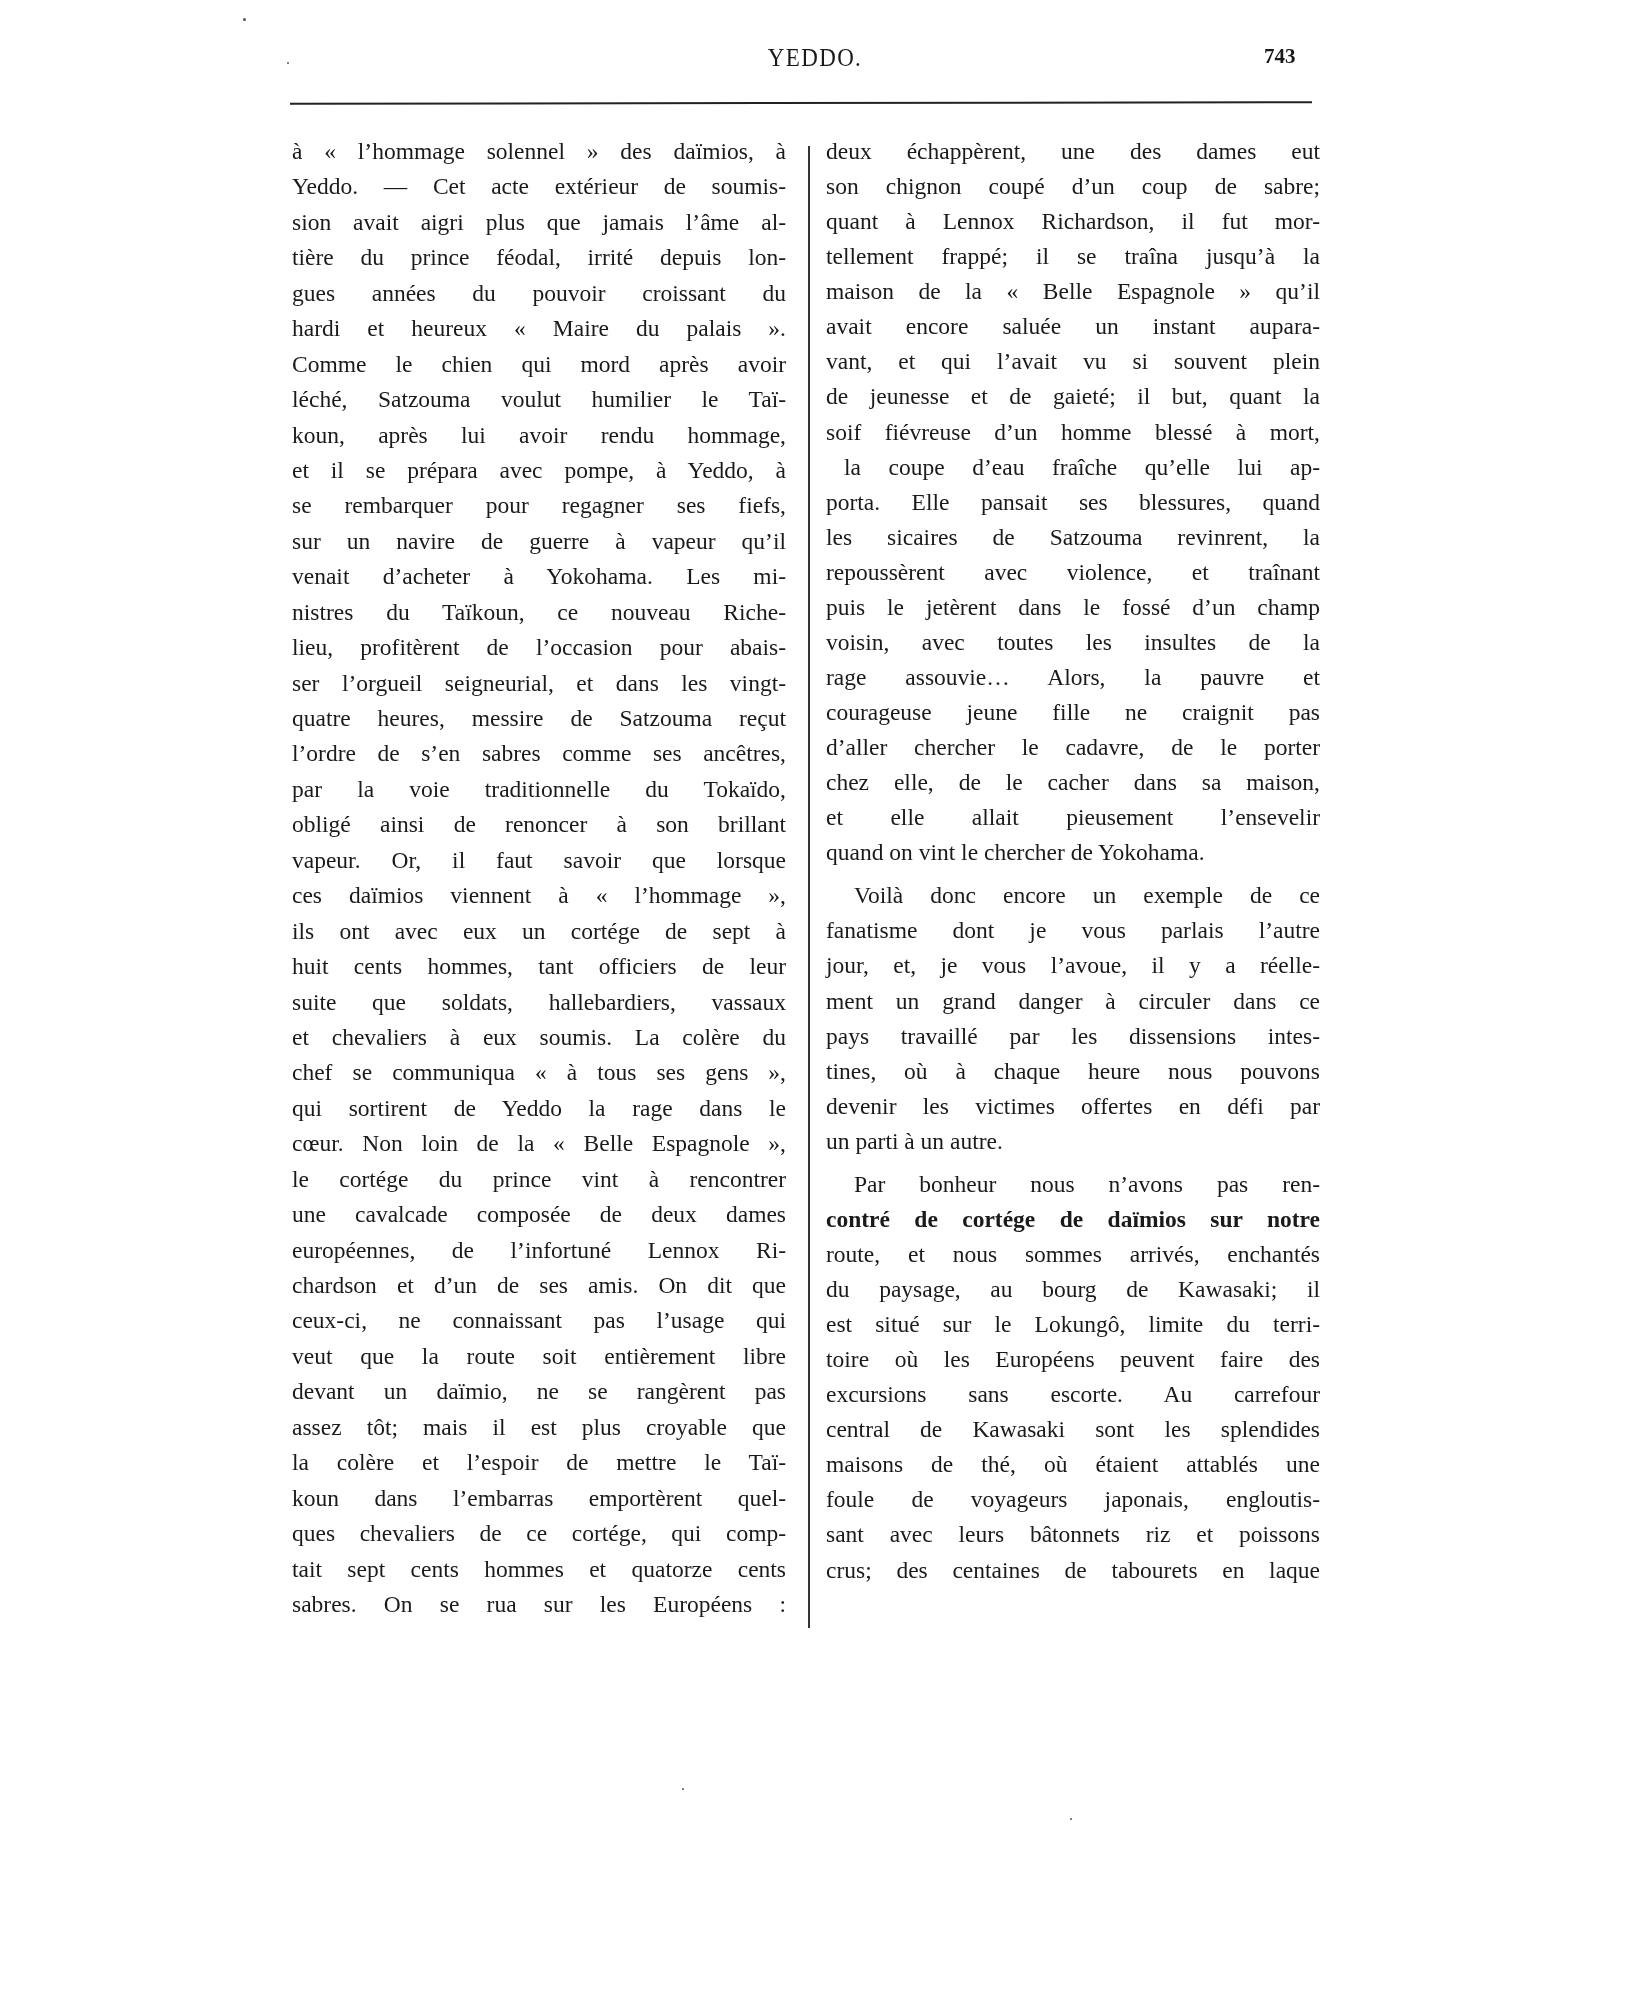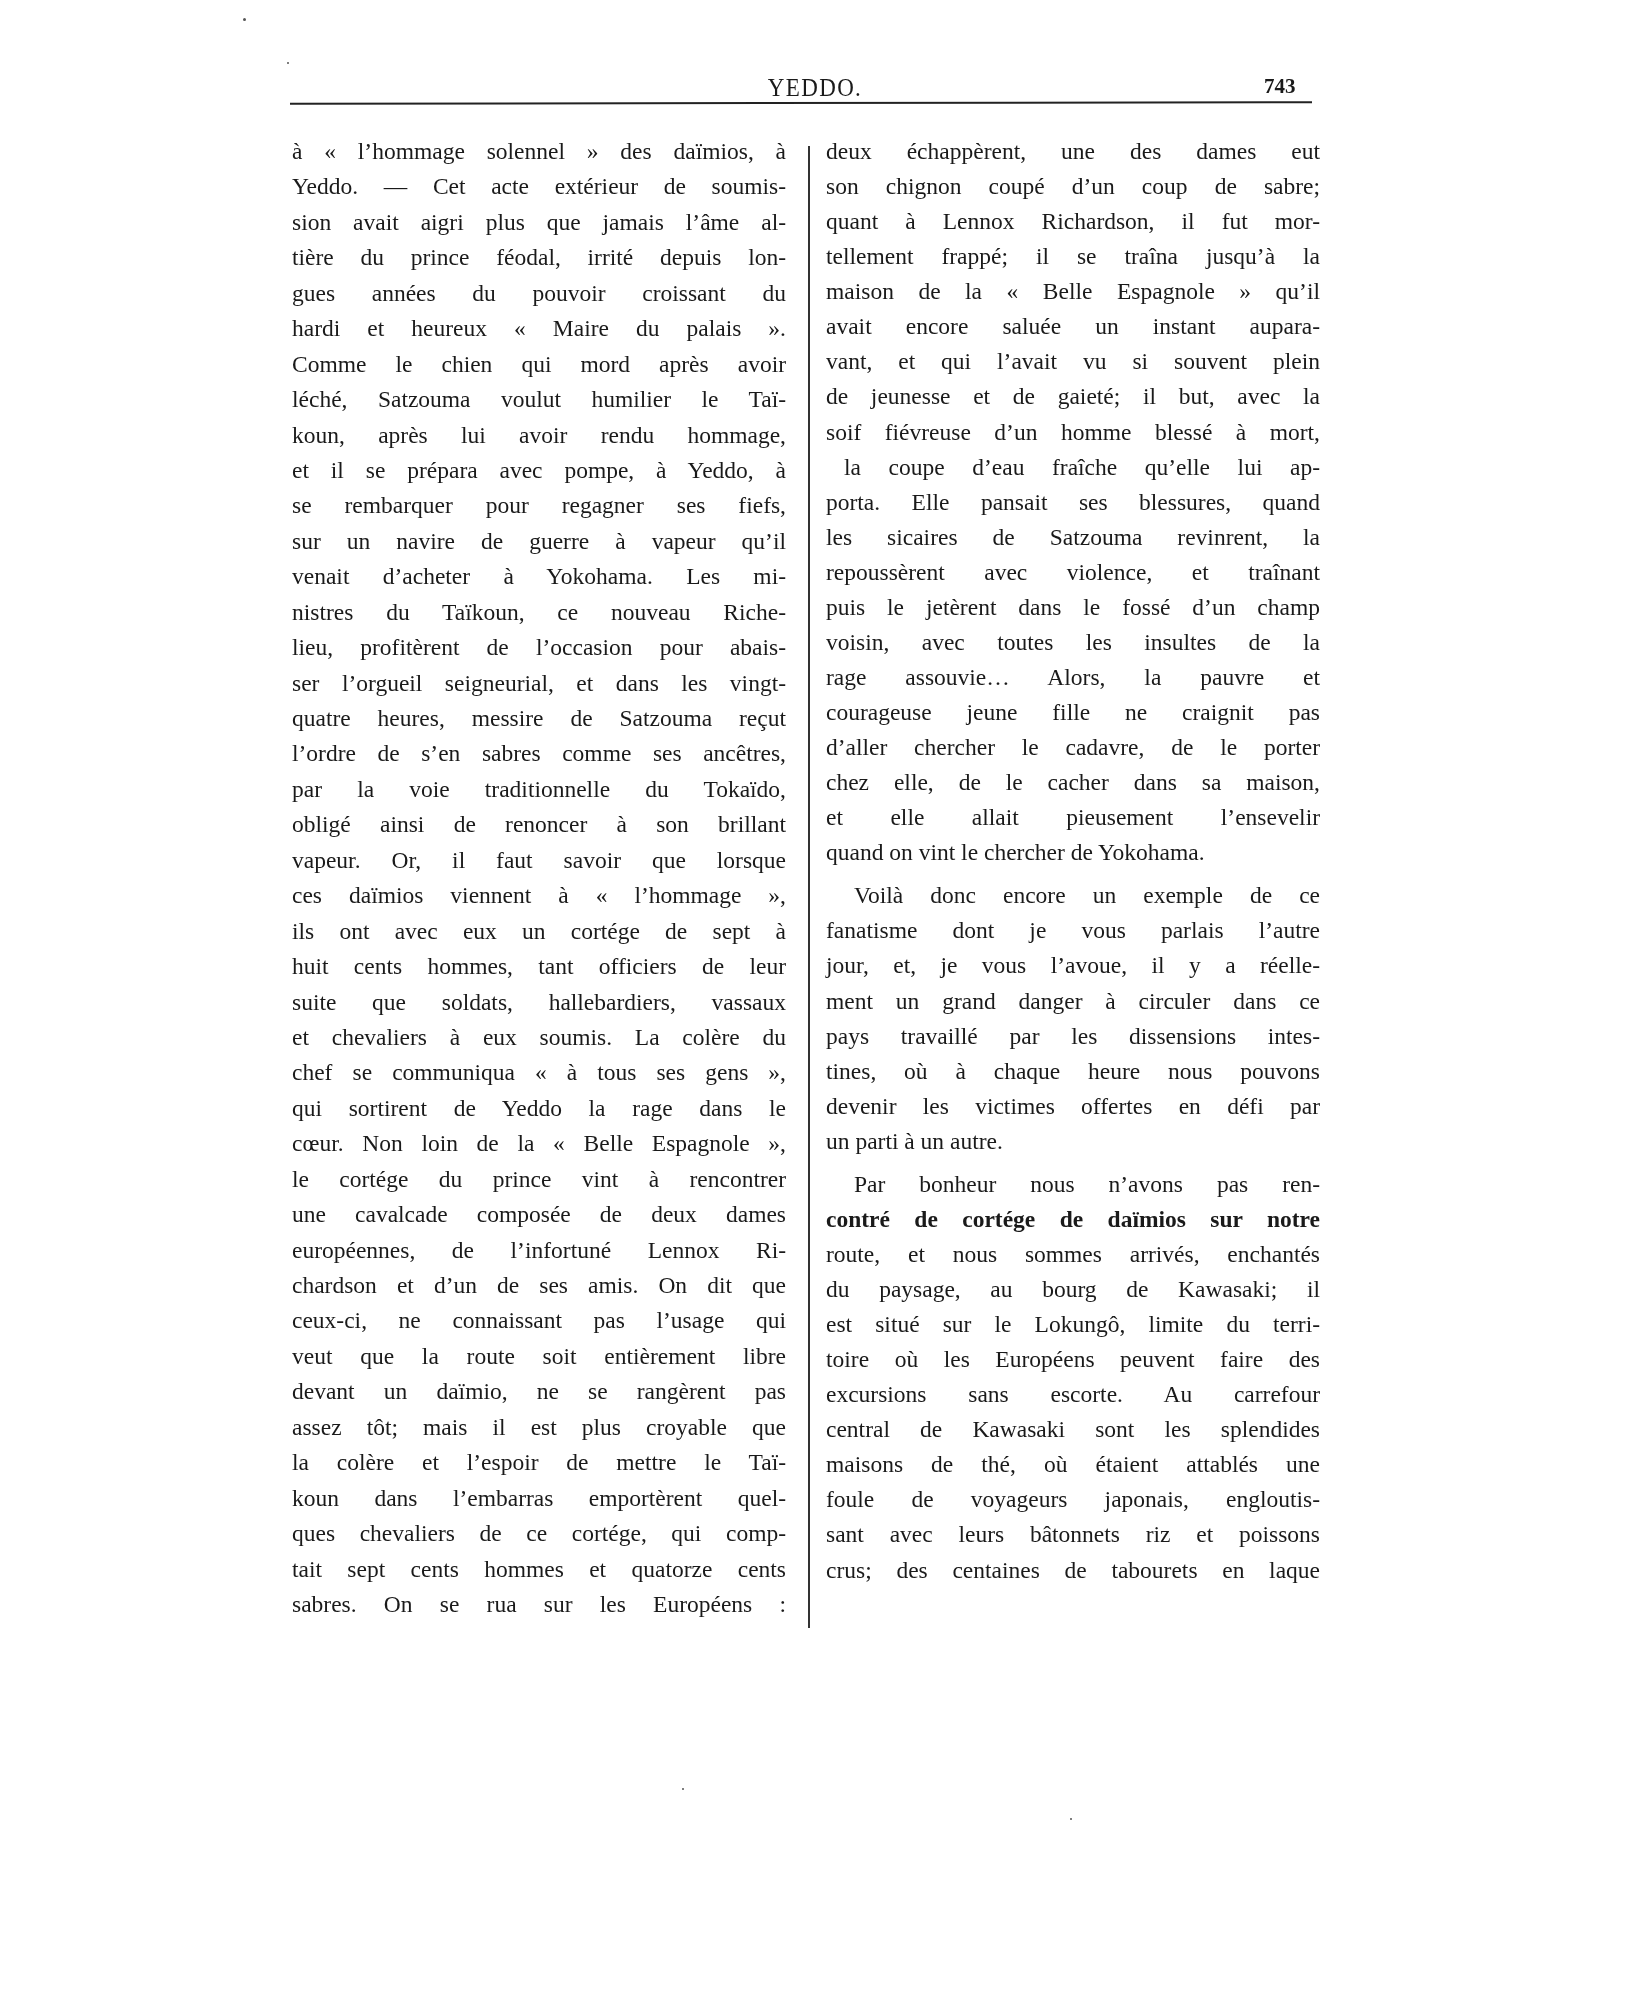--- a/index.html
+++ b/index.html
@@ -1,18 +1,18 @@
 <!DOCTYPE html>
 <html><head>
   <meta charset="utf-8">
   <style>
     html, body { margin: 0; padding: 0; background: #ffffff; }
     body { width: 1630px; height: 2000px; position: relative; overflow: hidden;
            font-family: "Liberation Serif", "DejaVu Serif", serif; color: #1a1a1a; }
-    .running-head { position: absolute; top: 44px; left: 0; width: 1630px; height: 40px; margin-top: 30px; }
+    .running-head { position: absolute; top: 44px; left: 0; width: 1630px; height: 40px; }
     .head-title { position: absolute; left: 0; width: 1630px; top: 0; text-align: center;
                   font-size: 25px; letter-spacing: 1.5px; transform: scaleX(0.92); }
     .head-page { position: absolute; left: 1264px; top: 0; font-size: 21px; font-weight: bold; }
     .head-rule { position: absolute; top: 102px; left: 290px; width: 1022px; height: 0;
                  border-top: 2px solid #222; transform: rotate(-0.08deg); }
     .column { position: absolute; top: 134px; width: 494px; }
     .col-left { left: 292px; }
     .col-right { left: 826px; }
     .col-divider { position: absolute; left: 808px; top: 146px; width: 0; height: 1482px;
                    border-left: 2px solid #333; }
@@ -80,21 +80,21 @@
 <div class="col-divider"></div>
 <div class="column col-right" id="col-right">
     <div>
       <span class="line" style="line-height: 35.069px; height: 35.069px;">deux échappèrent, une des dames eut</span>
       <span class="line" style="line-height: 35.069px; height: 35.069px;">son chignon coupé d’un coup de sabre;</span>
       <span class="line" style="line-height: 35.069px; height: 35.069px;">quant à Lennox Richardson, il fut mor-</span>
       <span class="line" style="line-height: 35.069px; height: 35.069px;">tellement frappé; il se traîna jusqu’à la</span>
       <span class="line" style="line-height: 35.069px; height: 35.069px;">maison de la « Belle Espagnole » qu’il</span>
       <span class="line" style="line-height: 35.069px; height: 35.069px;">avait encore saluée un instant aupara-</span>
       <span class="line" style="line-height: 35.069px; height: 35.069px;">vant, et qui l’avait vu si souvent plein</span>
-      <span class="line" style="line-height: 35.069px; height: 35.069px;">de jeunesse et de gaieté; il but, avec la</span>
+      <span class="line" style="line-height: 35.069px; height: 35.069px;">de jeunesse et de gaieté; il but, quant la</span>
       <span class="line" style="line-height: 35.069px; height: 35.069px;">soif fiévreuse d’un homme blessé à mort,</span>
       <span class="line" style="line-height: 35.069px; height: 35.069px; margin-left: 18px;">la coupe d’eau fraîche qu’elle lui ap-</span>
       <span class="line" style="line-height: 35.069px; height: 35.069px;">porta. Elle pansait ses blessures, quand</span>
       <span class="line" style="line-height: 35.069px; height: 35.069px;">les sicaires de Satzouma revinrent, la</span>
       <span class="line" style="line-height: 35.069px; height: 35.069px;">repoussèrent avec violence, et traînant</span>
       <span class="line" style="line-height: 35.069px; height: 35.069px;">puis le jetèrent dans le fossé d’un champ</span>
       <span class="line" style="line-height: 35.069px; height: 35.069px;">voisin, avec toutes les insultes de la</span>
       <span class="line" style="line-height: 35.069px; height: 35.069px;">rage assouvie… Alors, la pauvre et</span>
       <span class="line" style="line-height: 35.069px; height: 35.069px;">courageuse jeune fille ne craignit pas</span>
       <span class="line" style="line-height: 35.069px; height: 35.069px;">d’aller chercher le cadavre, de le porter</span>

